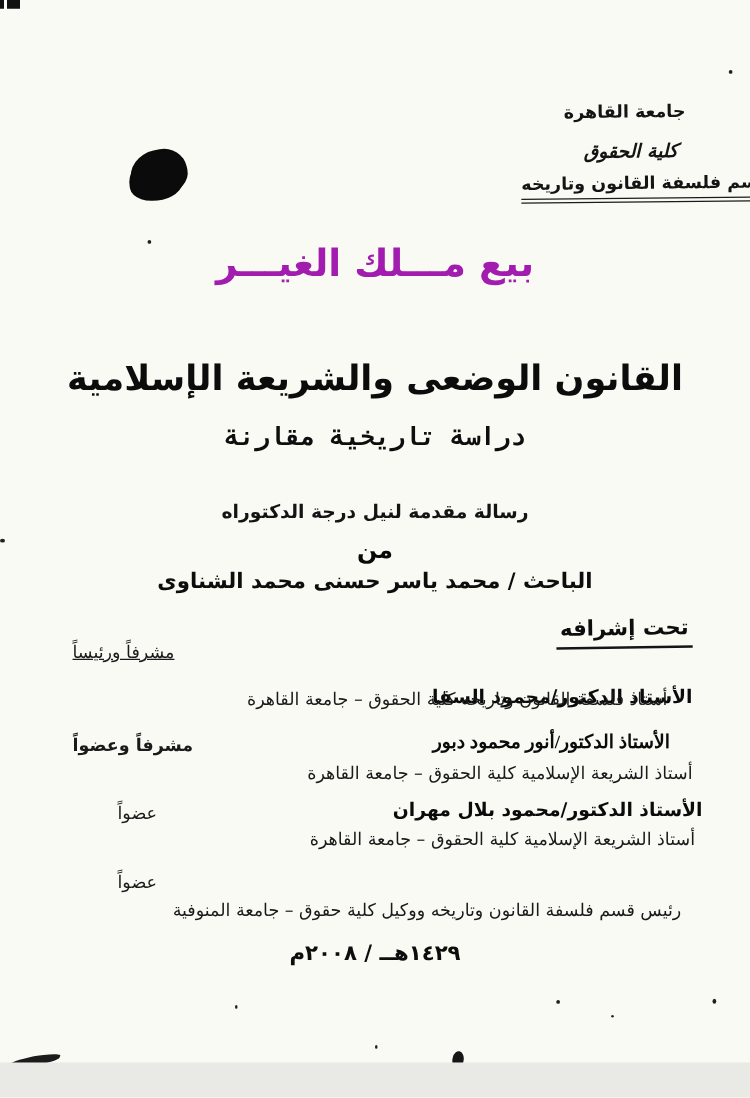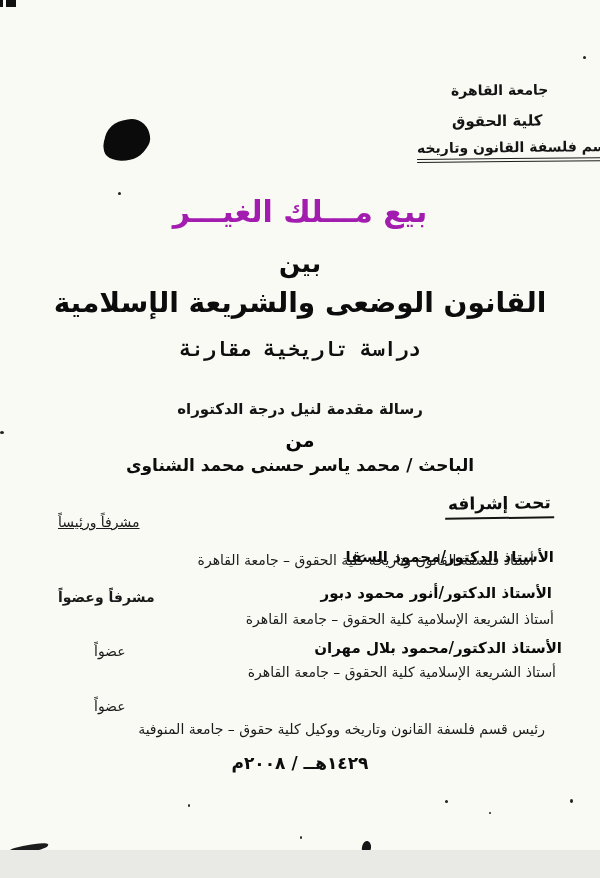--- a/index.html
+++ b/index.html
@@ -20,21 +20,21 @@
     direction:rtl;
     unicode-bidi:embed;
     font-family:"DejaVu Sans",sans-serif;
     white-space:nowrap;
     color:#141414;
   }
   .center{left:0;width:600px;text-align:center;}
   
   .hand{font-weight:700;transform:rotate(-0.6deg);letter-spacing:0.5px;}
   .hdr-univ{top:82px;right:52px;font-size:14px;}
-  .hdr-fac{top:112px;right:58px;font-size:15px;}
+  .hdr-fac{top:112px;right:58px;font-size:15px;font-style:italic;}
   .hdr-dept{
     top:139px;right:-16px;font-size:14px;
     border-bottom:4px double #1b1b1b;padding-bottom:3px;
   }
   .stamp{
     left:104px;top:120px;width:46px;height:37px;
     background:#0b0b0b;
     border-radius:55% 45% 52% 60% / 62% 55% 50% 45%;
     transform:rotate(-12deg);
     box-shadow:-3px 4px 0 -1px #0b0b0b;
@@ -48,21 +48,21 @@
   .researcher{top:455px;font-size:17px;font-weight:700;color:#0d0d0d;}
   .sup-heading{
     top:493px;right:46px;font-size:17px;font-weight:700;
     border-bottom:2px solid #151515;padding:0 3px 4px 3px;
     transform:rotate(-0.8deg);color:#0d0d0d;
   }
   .sup-name{font-size:15px;font-weight:700;color:#0b0b0b;}
   .sup-title{font-size:14px;color:#1a1a1a;}
   .sup-role{font-size:14px;color:#1a1a1a;}
   .n1{top:548px;right:46px;} .r1{top:514px;left:58px;text-decoration:underline;} .d1{top:552px;right:66px;}
-  .n2{top:584px;right:48px;} .r2{top:589px;left:58px;font-weight:bold;} .d2{top:611px;right:46px;}
+  .n2{top:584px;right:64px;font-family:Liberation Serif, serif;} .r2{top:589px;left:58px;font-weight:bold;} .d2{top:611px;right:46px;}
   .n3{top:639px;right:38px;} .r3{top:643px;left:94px;} .d3{top:664px;right:44px;}
   .n4{top:694px;right:88px;} .r4{top:698px;left:94px;} .d4{top:721px;right:55px;}
   .date-line{top:753px;font-size:17px;font-weight:700;color:#0d0d0d;}
   
   .speck{position:absolute;background:#202020;border-radius:50%;}
   .corner-mark{
     position:absolute;left:0;top:0;width:20px;height:7px;
     background:linear-gradient(90deg,#111 0 3px,transparent 3px 6px,#111 6px 16px,transparent 16px);
   }
   .smudge-bl{
@@ -94,21 +94,20 @@
   <div class="smudge-bl"></div>
   <div class="blob-bc"></div>
 
   <div class="abs ar hand hdr-univ">جامعة القاهرة</div>
   <div class="abs ar hand hdr-fac">كلية الحقوق</div>
   <div class="abs ar hand hdr-dept">قسم فلسفة القانون وتاريخه</div>
 
   <div class="abs stamp"></div>
 
   <div class="abs ar center title-main">بيع مـــلك الغيـــر</div>
-  <div class="abs ar center title-between">بين</div>
   <div class="abs ar center title-subject">القانون الوضعى والشريعة الإسلامية</div>
   <div class="abs ar center title-subtitle">دراسة تاريخية مقارنة</div>
 
   <div class="abs ar center from-word">من</div>
   <div class="abs ar center stmt">رسالة مقدمة لنيل درجة الدكتوراه</div>
   <div class="abs ar center researcher">الباحث / محمد ياسر حسنى محمد الشناوى</div>
 
   <div class="abs ar sup-heading">تحت إشرافه</div>
 
   <div class="abs ar sup-name n1">الأستاذ الدكتور/محمود السقا</div>

